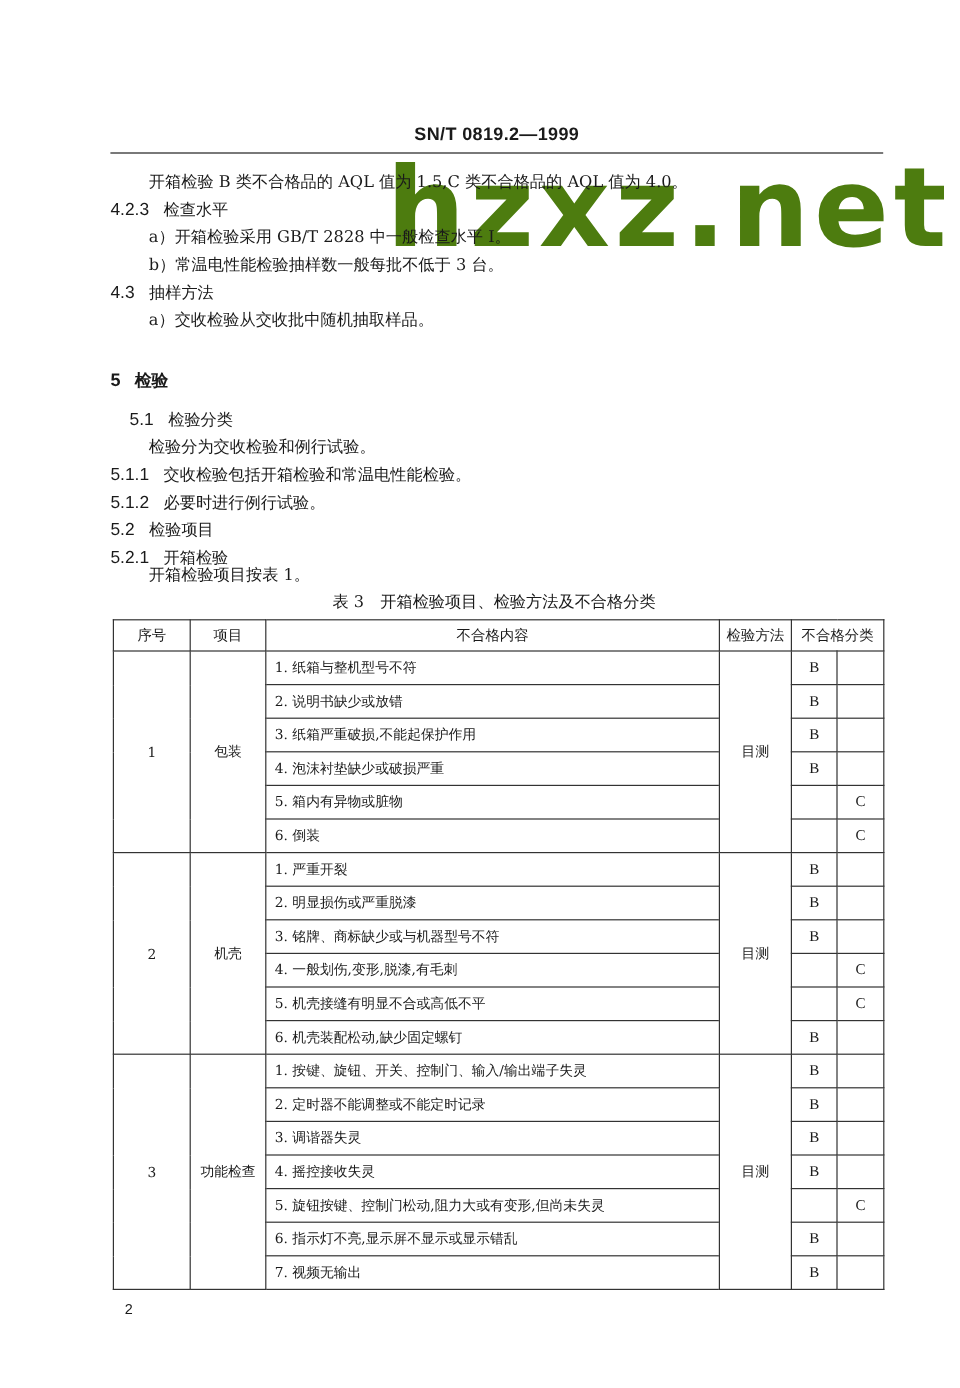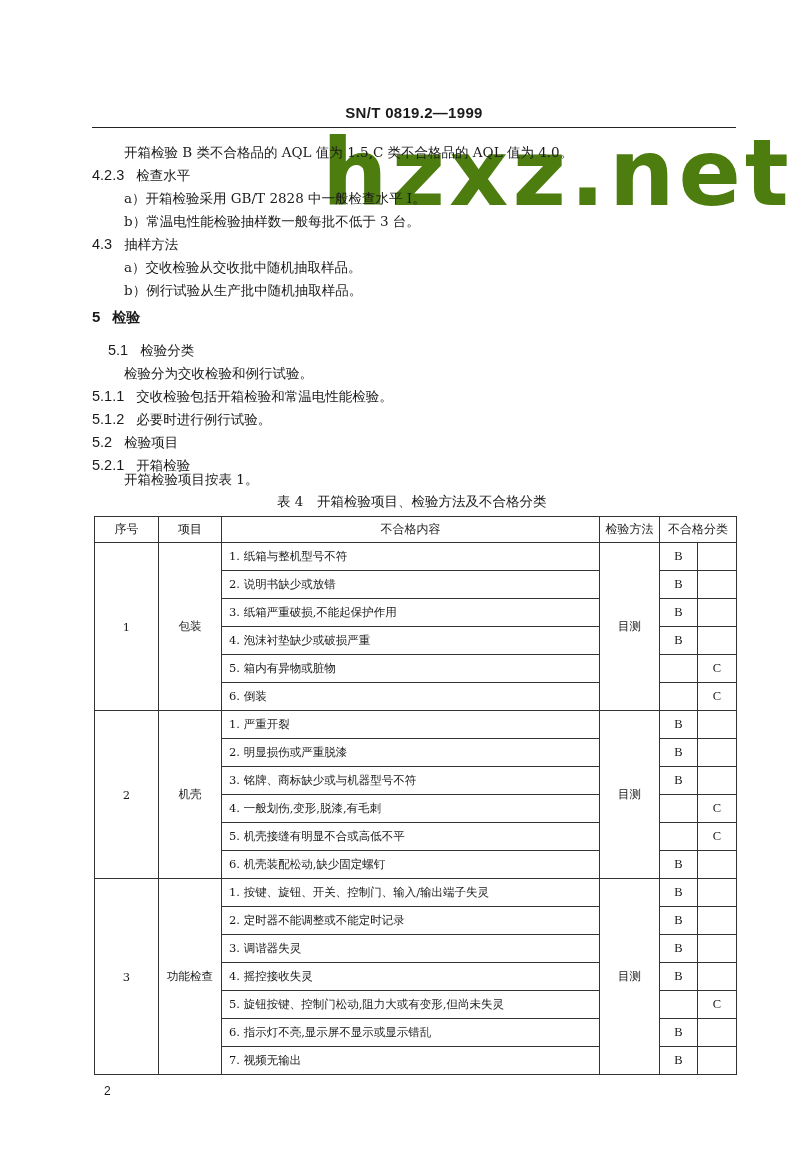--- a/index.html
+++ b/index.html
@@ -51,21 +51,20 @@
   <div class="line" style="left:92px; top:166px;">
     <span class="num">4.2.3</span><span class="gap"></span><span>检查水平</span>
   </div>
   <div class="line" style="left:124px; top:189px;">a）开箱检验采用 GB/T 2828 中一般检查水平 Ⅰ。</div>
   <div class="line" style="left:124px; top:212px;">b）常温电性能检验抽样数一般每批不低于 3 台。</div>
 
   <div class="line" style="left:92px; top:235px;">
     <span class="num">4.3</span><span class="gap"></span><span>抽样方法</span>
   </div>
   <div class="line" style="left:124px; top:258px;">a）交收检验从交收批中随机抽取样品。</div>
-  <div class="line" style="left:124px; top:281px;">b）例行试验从生产批中随机抽取样品。</div>
 
   <div class="line h-big" style="left:92px; top:308px;">
     <span>5</span><span class="gap"></span><span class="ht">检验</span>
   </div>
 
   <div class="line" style="left:108px; top:341px;">
     <span class="num">5.1</span><span class="gap"></span><span>检验分类</span>
   </div>
   <div class="line" style="left:124px; top:364px;">检验分为交收检验和例行试验。</div>
 
@@ -76,21 +75,21 @@
     <span class="num">5.1.2</span><span class="gap"></span><span>必要时进行例行试验。</span>
   </div>
   <div class="line" style="left:92px; top:433px;">
     <span class="num">5.2</span><span class="gap"></span><span>检验项目</span>
   </div>
   <div class="line" style="left:92px; top:456px;">
     <span class="num">5.2.1</span><span class="gap"></span><span>开箱检验</span>
   </div>
   <div class="line" style="left:124px; top:470px;">开箱检验项目按表 1。</div>
 
-  <div class="caption">表 4　开箱检验项目、检验方法及不合格分类</div>
+  <div class="caption">表 3　开箱检验项目、检验方法及不合格分类</div>
 
   <table class="t1">
     <colgroup>
       <col style="width:64px">
         <col style="width:63px">
         <col style="width:378px">
         <col style="width:60px">
         <col style="width:38px">
         <col style="width:39px">
     </colgroup>

